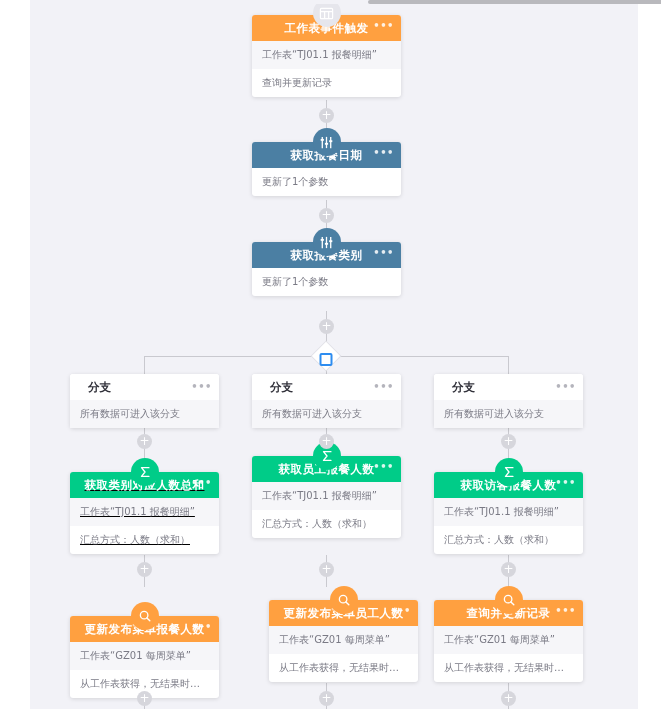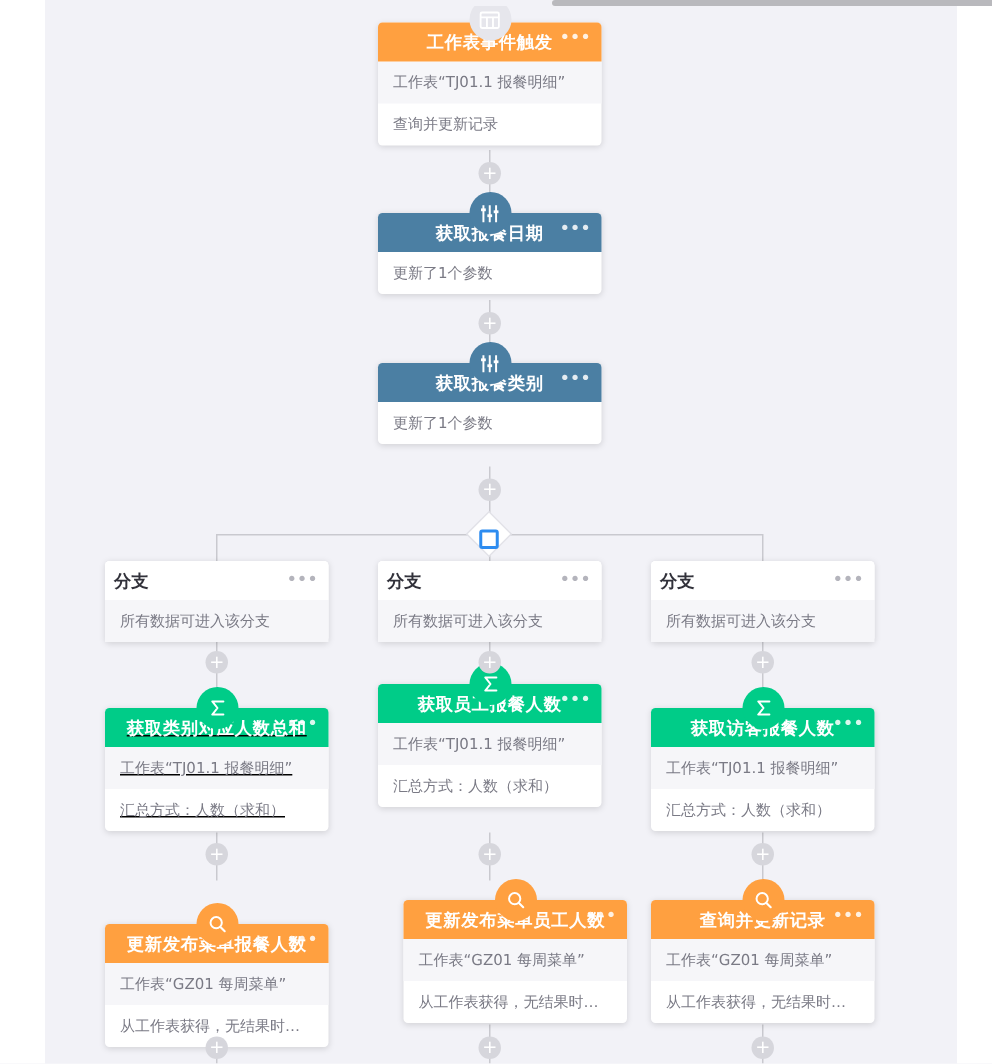--- a/index.html
+++ b/index.html
@@ -92,21 +92,21 @@
   .node-icon.orange{background:#ffa040;}
   .node-icon.blue{background:#4b7fa3;}
   .node-icon.green{background:#00cc88;}
   .node-icon.faded{background:#e6e6ec;}
   .node-icon svg{display:block;}
 
   
   .branch-head{
     height:26px;line-height:26px;
     color:#31313a;font-size:11.5px;font-weight:bold;
-    padding-left:6px;position:relative;
+    padding-left:18px;position:relative;
     border-radius:3px 3px 0 0;background:#ffffff;
   }
 </style>
 </head>
 <body>
 
 <div class="scrollbar-top">
   <div class="scrollbar-thumb"></div>
 </div>
 

